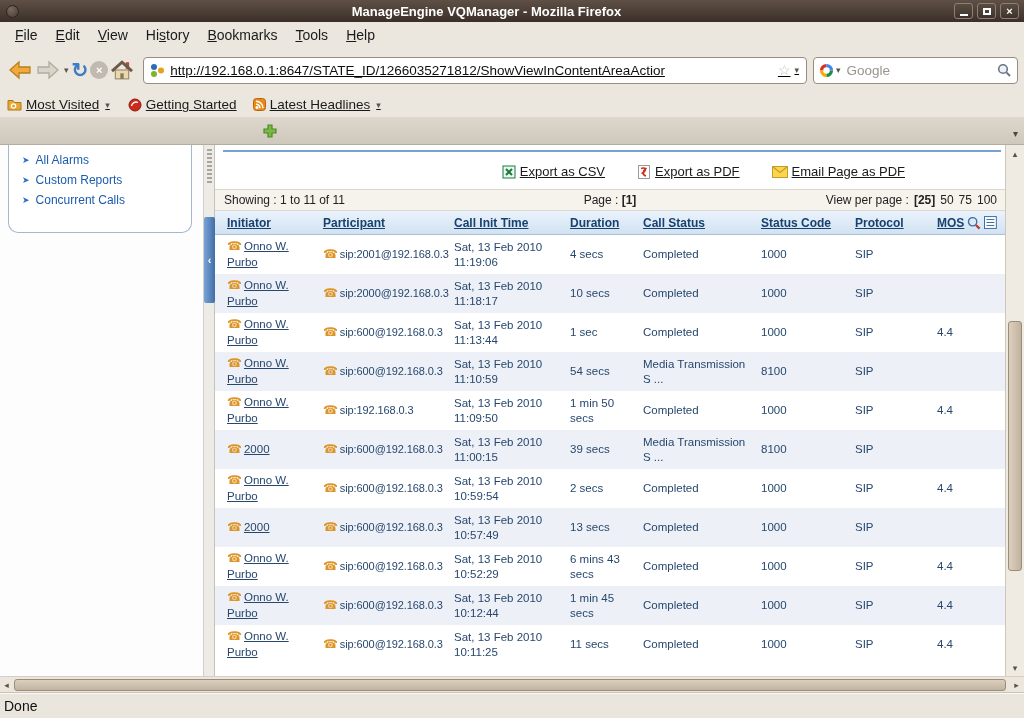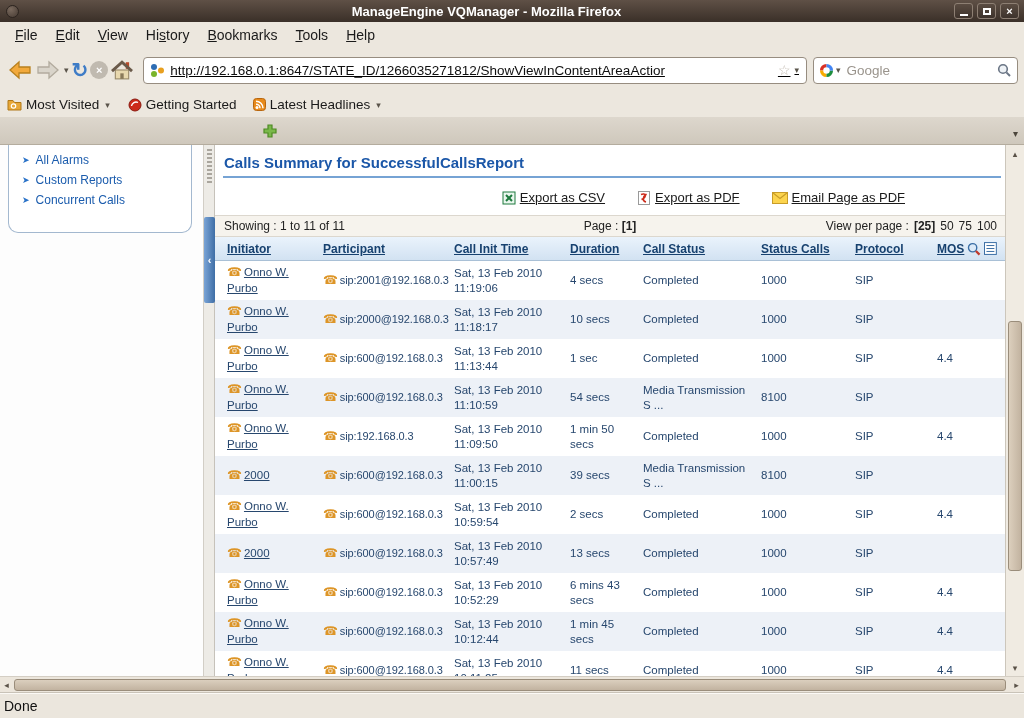--- a/index.html
+++ b/index.html
@@ -35,21 +35,21 @@
   .url-bar { flex:1; height:27px; background:#fff; border:1px solid #978d80; border-radius:4px;
     display:flex; align-items:center; padding:0 5px; margin:0 6px 0 8px;text-decoration:underline; }
   .url-text { flex:1; font-size:13.5px; color:#101010; white-space:nowrap; overflow:hidden; margin-left:5px; }
   .star-glyph { color:#c2bab0; font-size:14px; margin:0 2px; }
   .search-box { width:205px; height:27px; background:#fff; border:1px solid #978d80; border-radius:4px;
     display:flex; align-items:center; padding:0 5px; }
   .search-placeholder { flex:1; color:#9a948c; font-size:13.5px; margin-left:4px; }
 
   
   .bookmarkbar { position:absolute; top:92px; left:0; width:1024px; height:25px;
-    display:flex; align-items:center; padding-left:7px; gap:16px; font-size:13.5px; color:#1a1a1a; }
+    display:flex; align-items:center; padding-left:7px; gap:16px; font-size:13.5px; color:#1a1a1a;text-decoration:underline; }
   .bm-item { display:flex; align-items:center; gap:4px; }
 
   
   .tabstrip { position:absolute; top:117px; left:0; width:1024px; height:28px;
     background:linear-gradient(#ddd7cd,#cfc8bc); border-bottom:1px solid #b4ac9e; }
   .tab { position:absolute; left:2px; bottom:0; width:248px; height:26px;
     background:linear-gradient(#f2efe9,#e7e3db); border:1px solid #a29a8c; border-bottom:none;
     border-radius:4px 4px 0 0; display:flex; align-items:center; padding:0 8px; gap:6px; font-size:13px; color:#1a1a1a; }
   .newtab { position:absolute; left:260px; bottom:3px; width:20px; height:20px;
     display:flex; align-items:center; justify-content:center; }
@@ -259,21 +259,20 @@
   </div>
 
   <div class="splitter">
     <div class="splitter-grip"></div>
     <div class="splitter-handle">
       <span>‹</span>
     </div>
   </div>
 
   <div class="main">
-    <div class="report-title">Calls Summary for SuccessfulCallsReport</div>
     <div class="title-rule"></div>
 
     <div class="export-row">
       <a class="export-link">
         <svg width="14" height="14" viewBox="0 0 14 14">
           <rect x="1" y="1" width="12" height="12" fill="#eaf6ee" stroke="#1e7a3e"></rect>
           <path d="M4 4 L10 10 M10 4 L4 10" stroke="#1e7a3e" stroke-width="2"></path>
         </svg>
         <span>Export as CSV</span>
       </a>
@@ -307,21 +306,21 @@
         <span>100</span>
       </span>
     </div>
 
     <div class="thead">
       <div class="hcell c0">Initiator</div>
       <div class="hcell c1">Participant</div>
       <div class="hcell c2">Call Init Time</div>
       <div class="hcell c3">Duration</div>
       <div class="hcell c4">Call Status</div>
-      <div class="hcell c5">Status Calls</div>
+      <div class="hcell c5">Status Code</div>
       <div class="hcell c6">Protocol</div>
       <div class="hcell c7">
         <span>MOS</span>
         <svg width="14" height="14" viewBox="0 0 14 14">
           <circle cx="5.7" cy="5.7" r="4.2" fill="#dceaf8" stroke="#3a6ea5" stroke-width="1.4"></circle>
           <line x1="9" y1="9" x2="12.7" y2="12.7" stroke="#c0392b" stroke-width="2.3"></line>
         </svg>
         <svg width="13" height="13" viewBox="0 0 13 13">
           <rect x="0.5" y="0.5" width="12" height="12" fill="#ffffff" stroke="#3a6ea5"></rect>
           <line x1="2.5" y1="3.5" x2="10.5" y2="3.5" stroke="#3a6ea5"></line>

